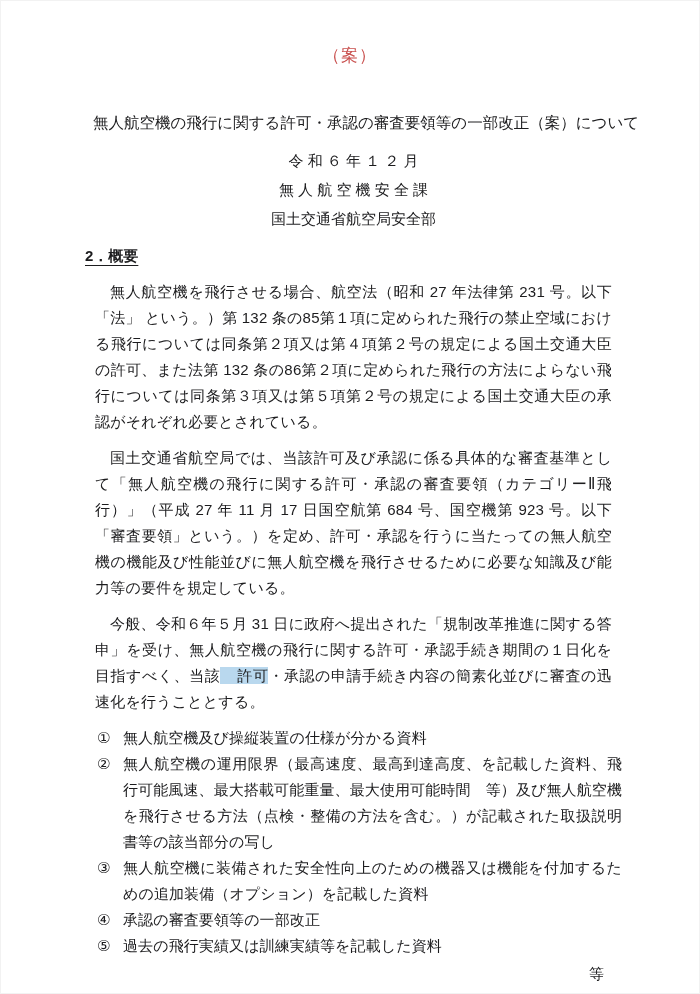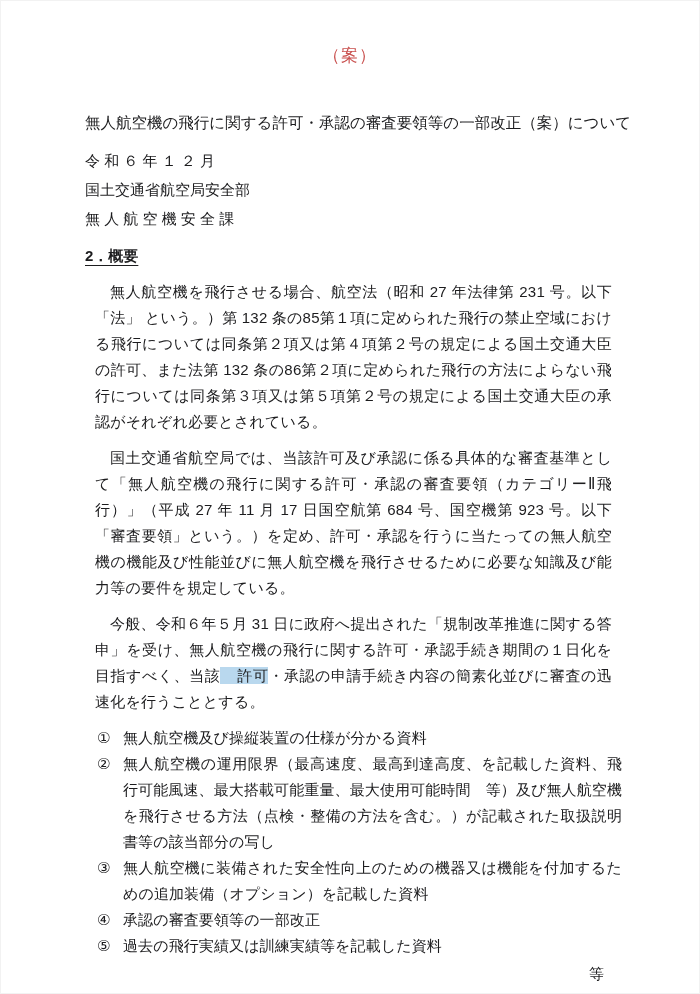--- a/index.html
+++ b/index.html
@@ -25,26 +25,26 @@
     font-size:17px;
     letter-spacing:1px;
   }
   .content{
     position:absolute;top:110px;left:85px;width:537px;
     font-size:15px;line-height:26px;
   }
   .doc-title{
     text-align:right;
     font-size:15.5px;
-    margin:0 0 10px 0;
+    margin:0 0 10px 8px;
     font-weight:normal;
     white-space:nowrap;
   }
   .date-org{
-    text-align:left;
+    text-align:center;
     line-height:29px;
     margin-bottom:9px;
   }
   .section-heading{
     font-weight:bold;
     text-decoration:underline;
     text-underline-offset:4px;
     margin:10px 0 4px 0;
     font-size:15px;
   }
@@ -81,22 +81,22 @@
 <div class="page">
 
   <div class="stamp">（案）</div>
 
   <div class="content">
 
     <p class="doc-title">無人航空機の飛行に関する許可・承認の審査要領等の一部改正（案）について</p>
 
     <div class="date-org">
       <div>令 和 ６ 年 １ ２ 月</div>
+      <div>無 人 航 空 機 安 全 課</div>
       <div>国土交通省航空局安全部</div>
-      <div>無 人 航 空 機 安 全 課</div>
     </div>
 
     <div>
       <div class="section-heading">2．概要</div>
 
       <p class="para">無人航空機を飛行させる場合、航空法（昭和 27 年法律第 231 号。以下「法」 という。）第 132 条の85第１項に定められた飛行の禁止空域における飛行については同条第２項又は第４項第２号の規定による国土交通大臣の許可、また法第 132 条の86第２項に定められた飛行の方法によらない飛行については同条第３項又は第５項第２号の規定による国土交通大臣の承認がそれぞれ必要とされている。</p>
 
       <p class="para">国土交通省航空局では、当該許可及び承認に係る具体的な審査基準として「無人航空機の飛行に関する許可・承認の審査要領（カテゴリーⅡ飛行）」（平成 27 年 11 月 17 日国空航第 684 号、国空機第 923 号。以下「審査要領」という。）を定め、許可・承認を行うに当たっての無人航空機の機能及び性能並びに無人航空機を飛行させるために必要な知識及び能力等の要件を規定している。</p>
 
       <p class="para"><span>今般、令和６年５月 31 日に政府へ提出された「規制改革推進に関する答申」を受け、無人航空機の飛行に関する許可・承認手続き期間の１日化を目指すべく、当該</span><span class="hl">許可</span><span>・承認の申請手続き内容の簡素化並びに審査の迅速化を行うこととする。</span></p>

